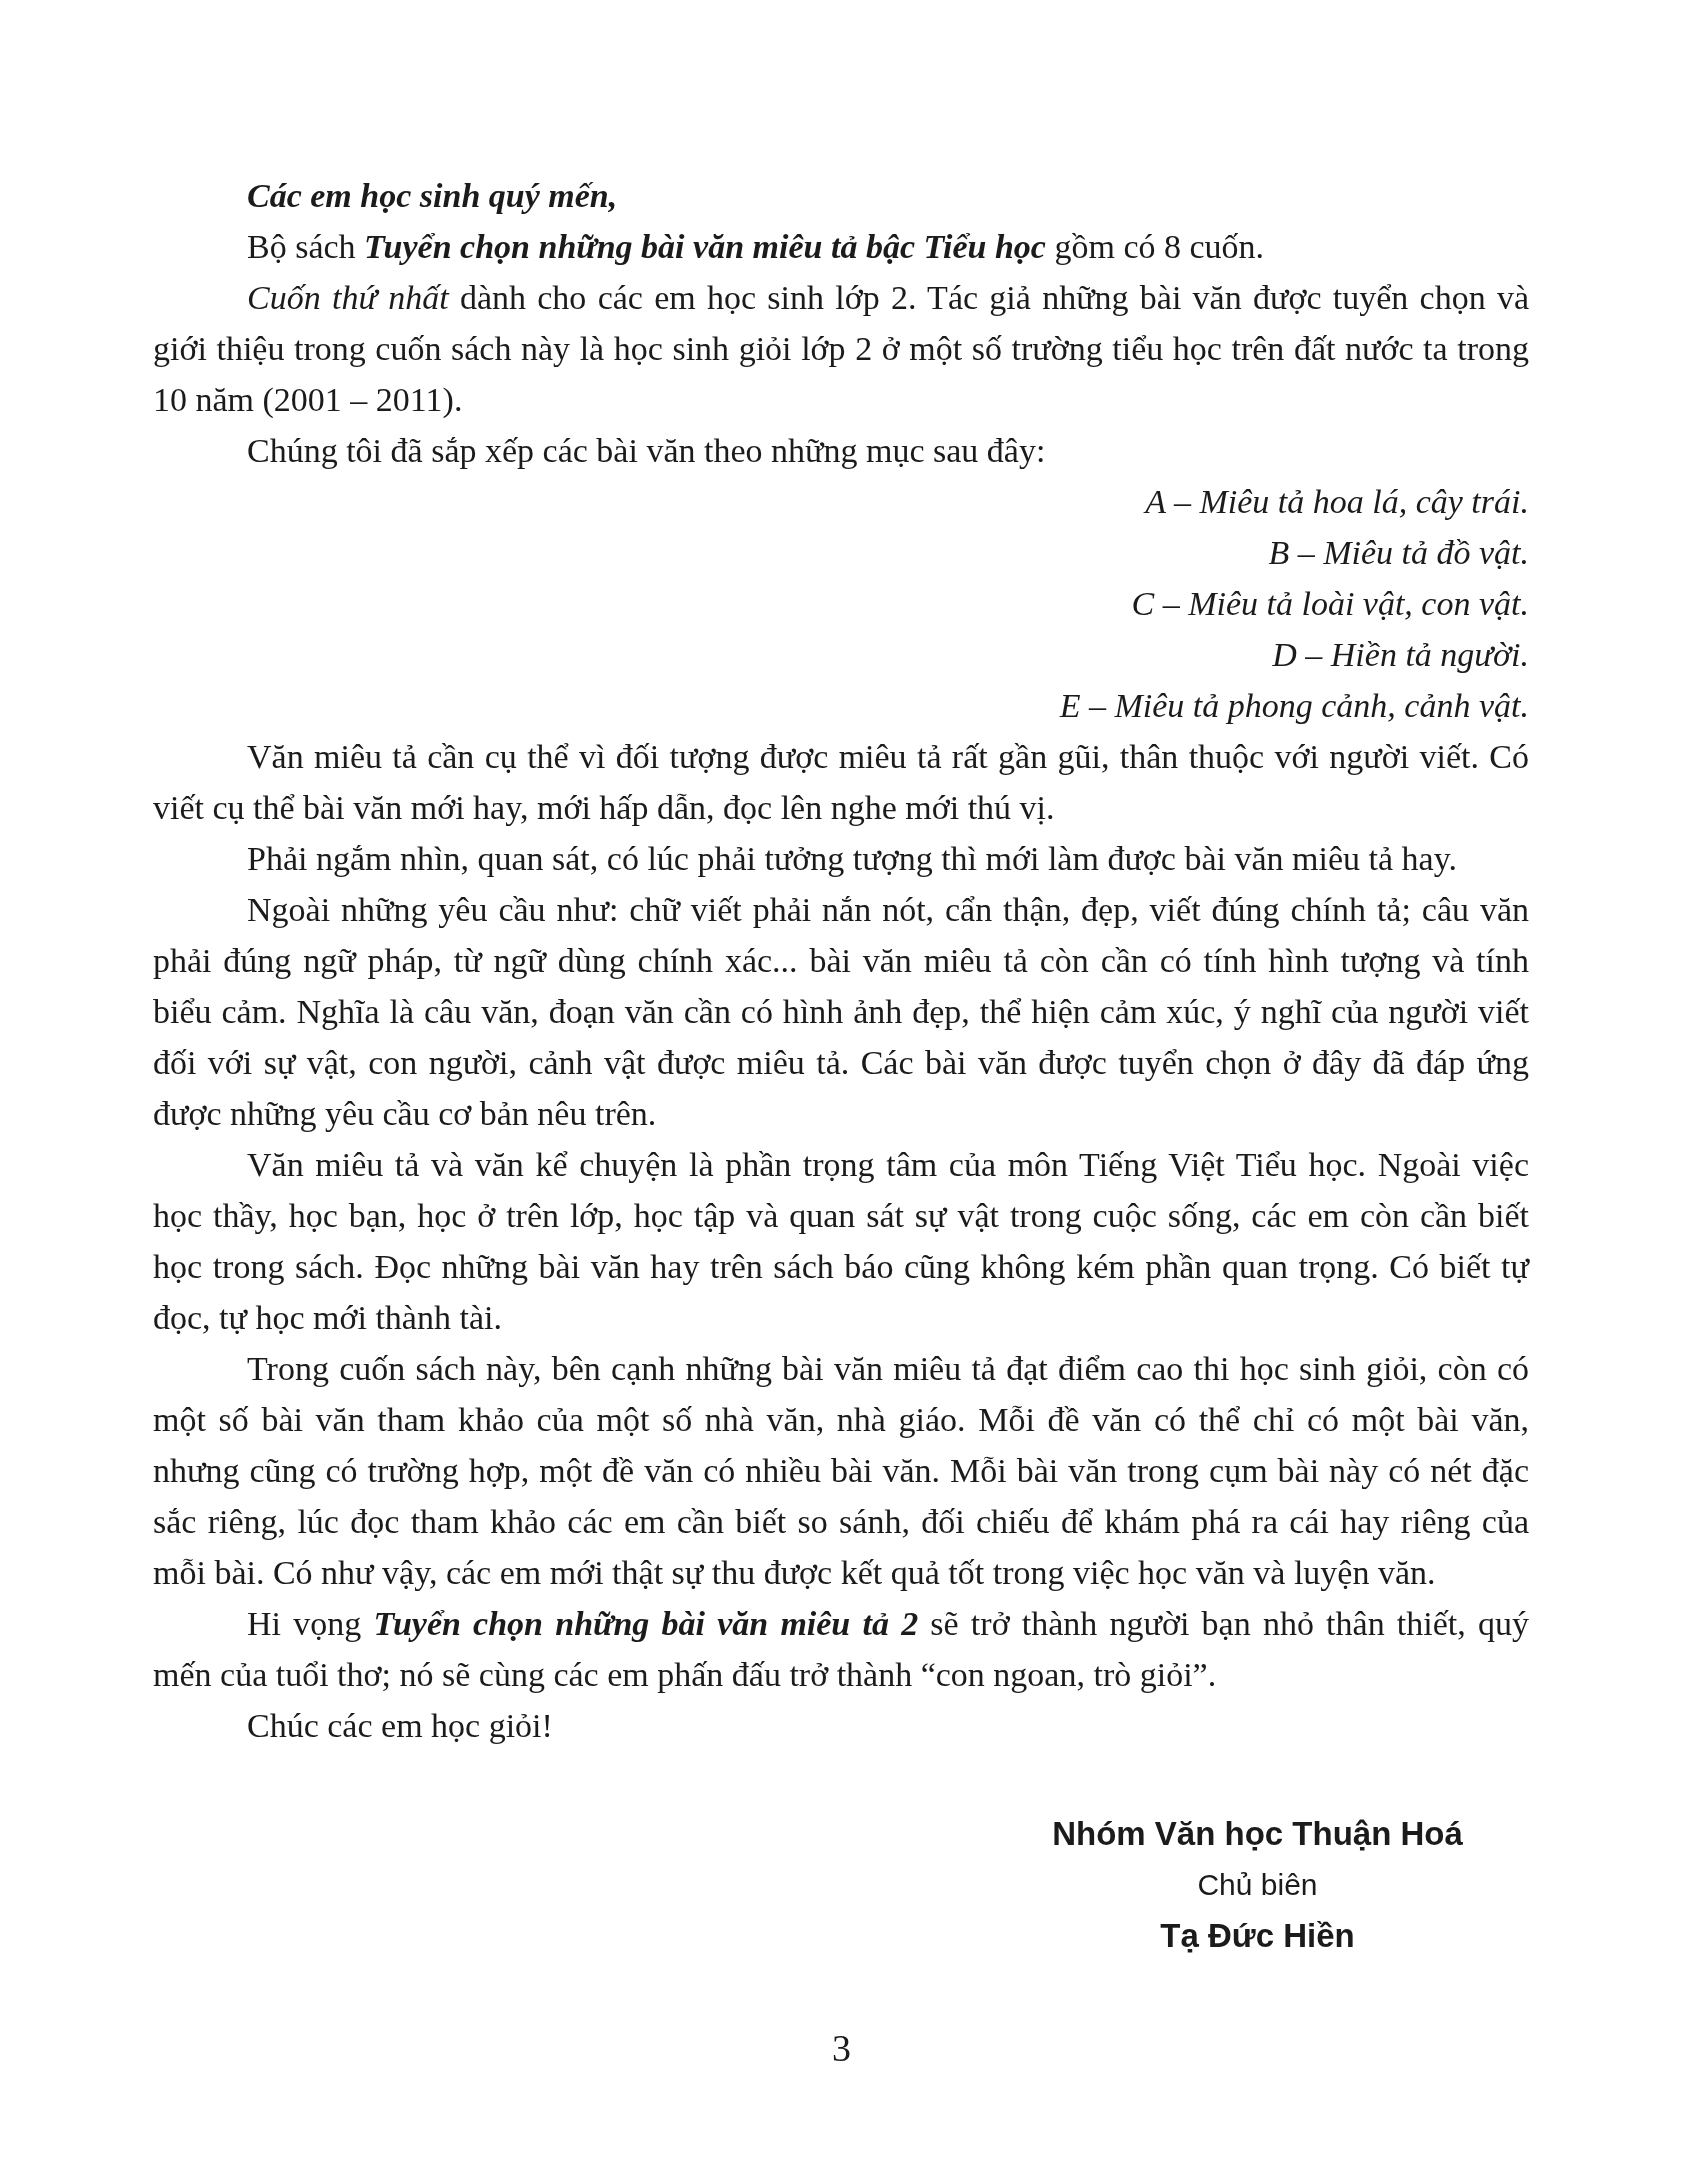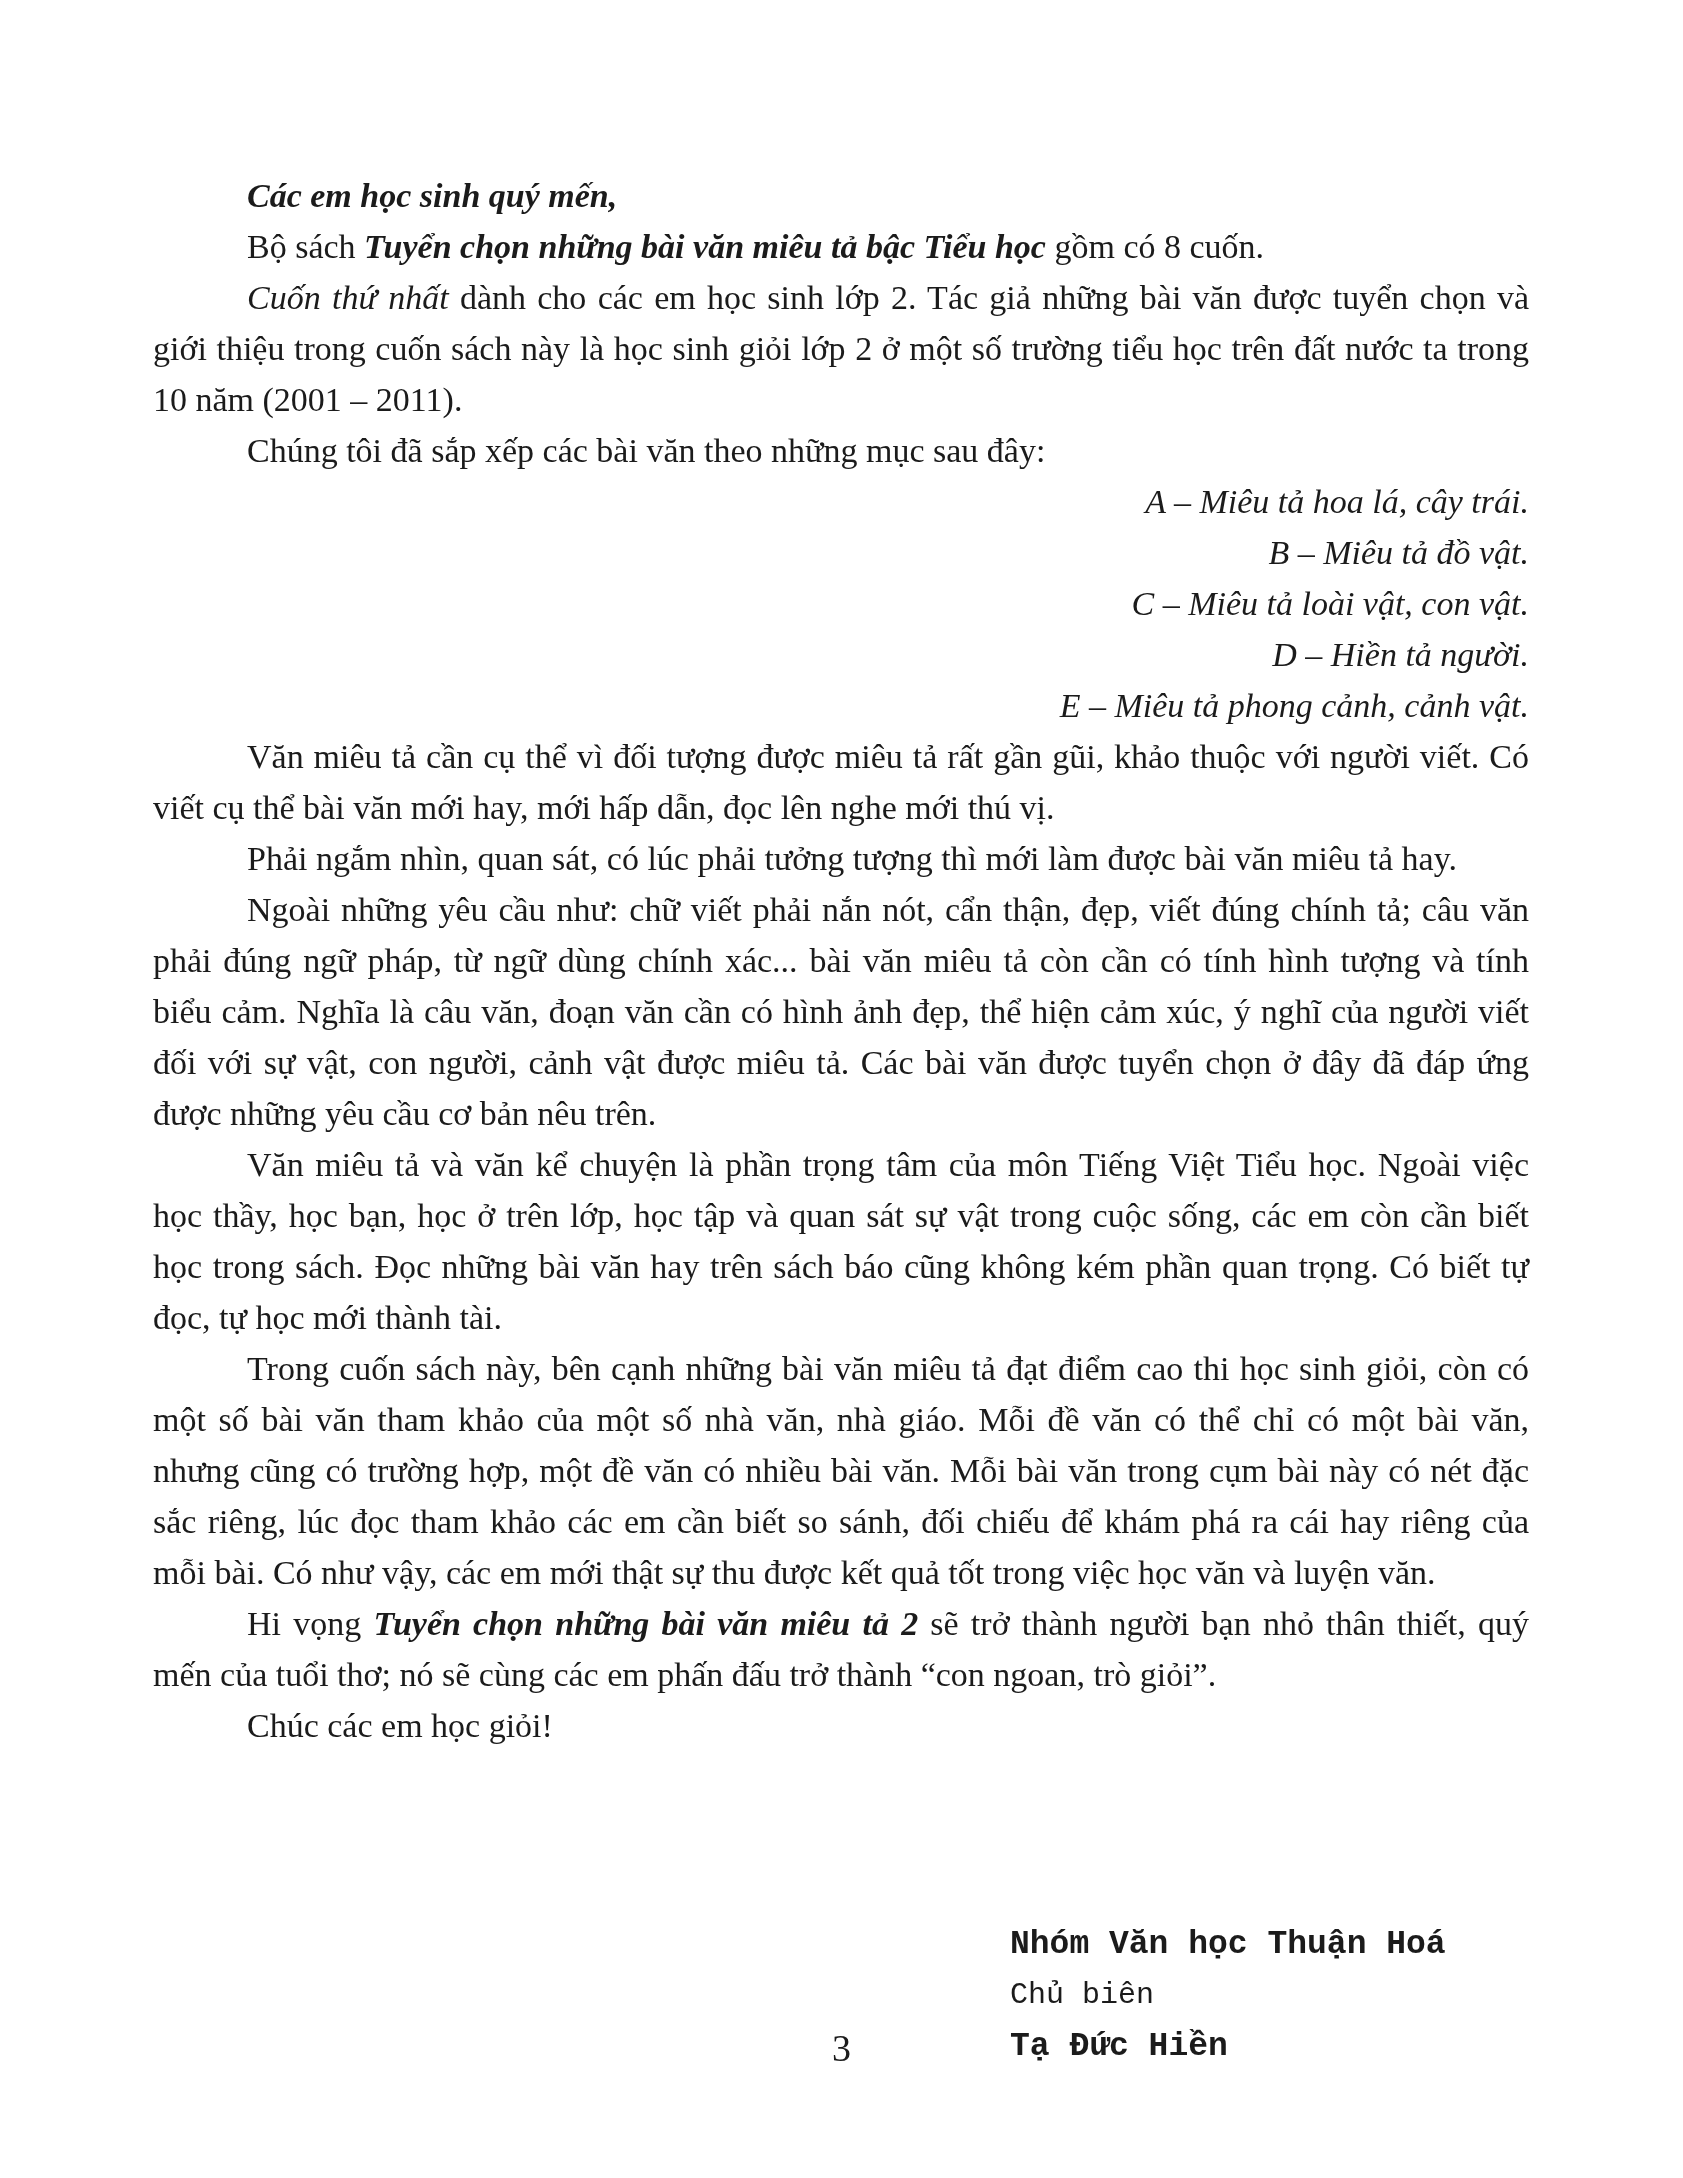--- a/index.html
+++ b/index.html
@@ -44,23 +44,24 @@
   }
   .section-list li {
     margin: 0 0 0 322px;
     font-style: italic;
     text-align: right;
     line-height: 51px;
   }
   .signature {
     position: absolute;
     left: 1010px;
-    top: 1919px;
+    top: 1808px;
     width: 495px;
-    font-family: Liberation Mono, monospace;
+    text-align: center;
+    font-family: Liberation Sans, sans-serif;
   }
   .signature .sig-group {
     font-size: 33px;
     font-weight: bold;
     line-height: 51px;
   }
   .signature .sig-role {
     font-size: 30px;
     font-weight: normal;
     line-height: 51px;
@@ -96,21 +97,21 @@
     <p>Chúng tôi đã sắp xếp các bài văn theo những mục sau đây:</p>
 
     <ul class="section-list">
       <li>A – Miêu tả hoa lá, cây trái.</li>
       <li>B – Miêu tả đồ vật.</li>
       <li>C – Miêu tả loài vật, con vật.</li>
       <li>D – Hiền tả người.</li>
       <li>E – Miêu tả phong cảnh, cảnh vật.</li>
     </ul>
 
-    <p>Văn miêu tả cần cụ thể vì đối tượng được miêu tả rất gần gũi, khảo thuộc với người viết. Có viết cụ thể bài văn mới hay, mới hấp dẫn, đọc lên nghe mới thú vị.</p>
+    <p>Văn miêu tả cần cụ thể vì đối tượng được miêu tả rất gần gũi, thân thuộc với người viết. Có viết cụ thể bài văn mới hay, mới hấp dẫn, đọc lên nghe mới thú vị.</p>
 
     <p>Phải ngắm nhìn, quan sát, có lúc phải tưởng tượng thì mới làm được bài văn miêu tả hay.</p>
 
     <p>Ngoài những yêu cầu như: chữ viết phải nắn nót, cẩn thận, đẹp, viết đúng chính tả; câu văn phải đúng ngữ pháp, từ ngữ dùng chính xác... bài văn miêu tả còn cần có tính hình tượng và tính biểu cảm. Nghĩa là câu văn, đoạn văn cần có hình ảnh đẹp, thể hiện cảm xúc, ý nghĩ của người viết đối với sự vật, con người, cảnh vật được miêu tả. Các bài văn được tuyển chọn ở đây đã đáp ứng được những yêu cầu cơ bản nêu trên.</p>
 
     <p>Văn miêu tả và văn kể chuyện là phần trọng tâm của môn Tiếng Việt Tiểu học. Ngoài việc học thầy, học bạn, học ở trên lớp, học tập và quan sát sự vật trong cuộc sống, các em còn cần biết học trong sách. Đọc những bài văn hay trên sách báo cũng không kém phần quan trọng. Có biết tự đọc, tự học mới thành tài.</p>
 
     <p>Trong cuốn sách này, bên cạnh những bài văn miêu tả đạt điểm cao thi học sinh giỏi, còn có một số bài văn tham khảo của một số nhà văn, nhà giáo. Mỗi đề văn có thể chỉ có một bài văn, nhưng cũng có trường hợp, một đề văn có nhiều bài văn. Mỗi bài văn trong cụm bài này có nét đặc sắc riêng, lúc đọc tham khảo các em cần biết so sánh, đối chiếu để khám phá ra cái hay riêng của mỗi bài. Có như vậy, các em mới thật sự thu được kết quả tốt trong việc học văn và luyện văn.</p>
 
     <p><span>Hi vọng </span><span class="bold-italic">Tuyển chọn những bài văn miêu tả 2</span><span> sẽ trở thành người bạn nhỏ thân thiết, quý mến của tuổi thơ; nó sẽ cùng các em phấn đấu trở thành “con ngoan, trò giỏi”.</span></p>

